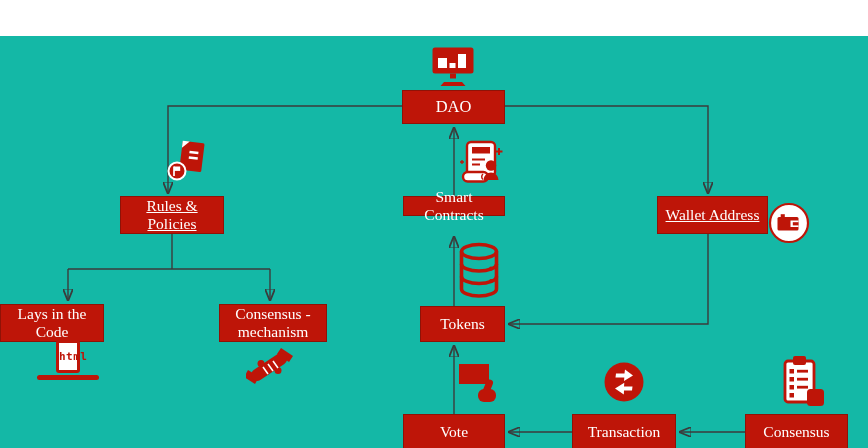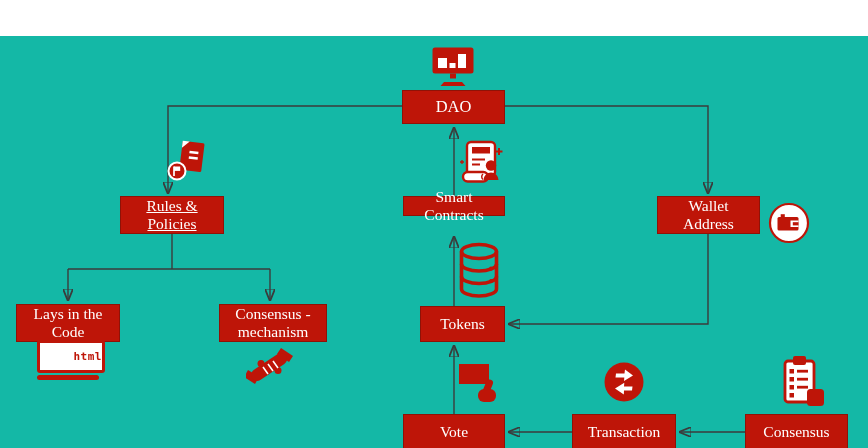--- a/index.html
+++ b/index.html
@@ -17,42 +17,42 @@
   .connectors path{stroke:var(--line);stroke-width:1.4;fill:none;}
   .node{
     position:absolute;background:var(--red);border:1px solid var(--red-border);
     color:#ffffff;display:flex;align-items:center;justify-content:center;
     text-align:center;font-size:15.5px;line-height:1.15;padding:2px 6px;
     box-sizing:border-box;
   }
   #n-dao{left:402px;top:54px;width:103px;height:34px;font-size:16.5px;}
   #n-rules{left:120px;top:160px;width:104px;height:38px;text-decoration:underline;}
   #n-smart{left:403px;top:160px;width:102px;height:20px;}
-  #n-wallet{left:657px;top:160px;width:103px;height:38px;}
-  #n-lays{left:16px;top:268px;width:104px;height:38px;}
+  #n-wallet{left:657px;top:160px;width:111px;height:38px;text-decoration:underline;}
+  #n-lays{left:0;top:268px;width:104px;height:38px;}
   #n-consensus{left:219px;top:268px;width:108px;height:38px;}
   #n-tokens{left:420px;top:270px;width:85px;height:36px;}
   #n-vote{left:403px;top:378px;width:102px;height:36px;}
   #n-transaction{left:572px;top:378px;width:104px;height:36px;}
   #n-initiative{left:745px;top:378px;width:103px;height:36px;}
   .icon{position:absolute;}
   #i-monitor{left:431px;top:10px;}
   #i-rules{left:166px;top:104px;}
   #i-contract{left:458px;top:103px;}
   #i-wallet{left:768px;top:166px;}
   #i-database{left:456px;top:206px;}
   #i-handshake{left:246px;top:312px;}
   #i-vote{left:458px;top:327px;}
   #i-transaction{left:604px;top:326px;}
   #i-initiative{left:779px;top:318px;}
   .laptop{position:absolute;left:37px;top:304px;width:62px;}
   .laptop-screen{
-    margin:0 auto;width:68px;height:33px;border:3.5px solid var(--red);
+    margin:0 auto;width:24px;height:33px;border:3.5px solid var(--red);
     border-radius:3px;box-sizing:border-box;background:#fff;
-    display:flex;align-items:center;justify-content:flex-end;
+    display:flex;align-items:center;justify-content:flex-start;
   }
   .laptop-screen span{
     color:var(--red);font-family:"DejaVu Sans Mono",monospace;
     font-weight:bold;font-size:11px;letter-spacing:0.5px;
   }
   .laptop-base{width:62px;height:5px;background:var(--red);border-radius:3px;margin-top:2px;}
 </style>
 </head>
 <body>
 

